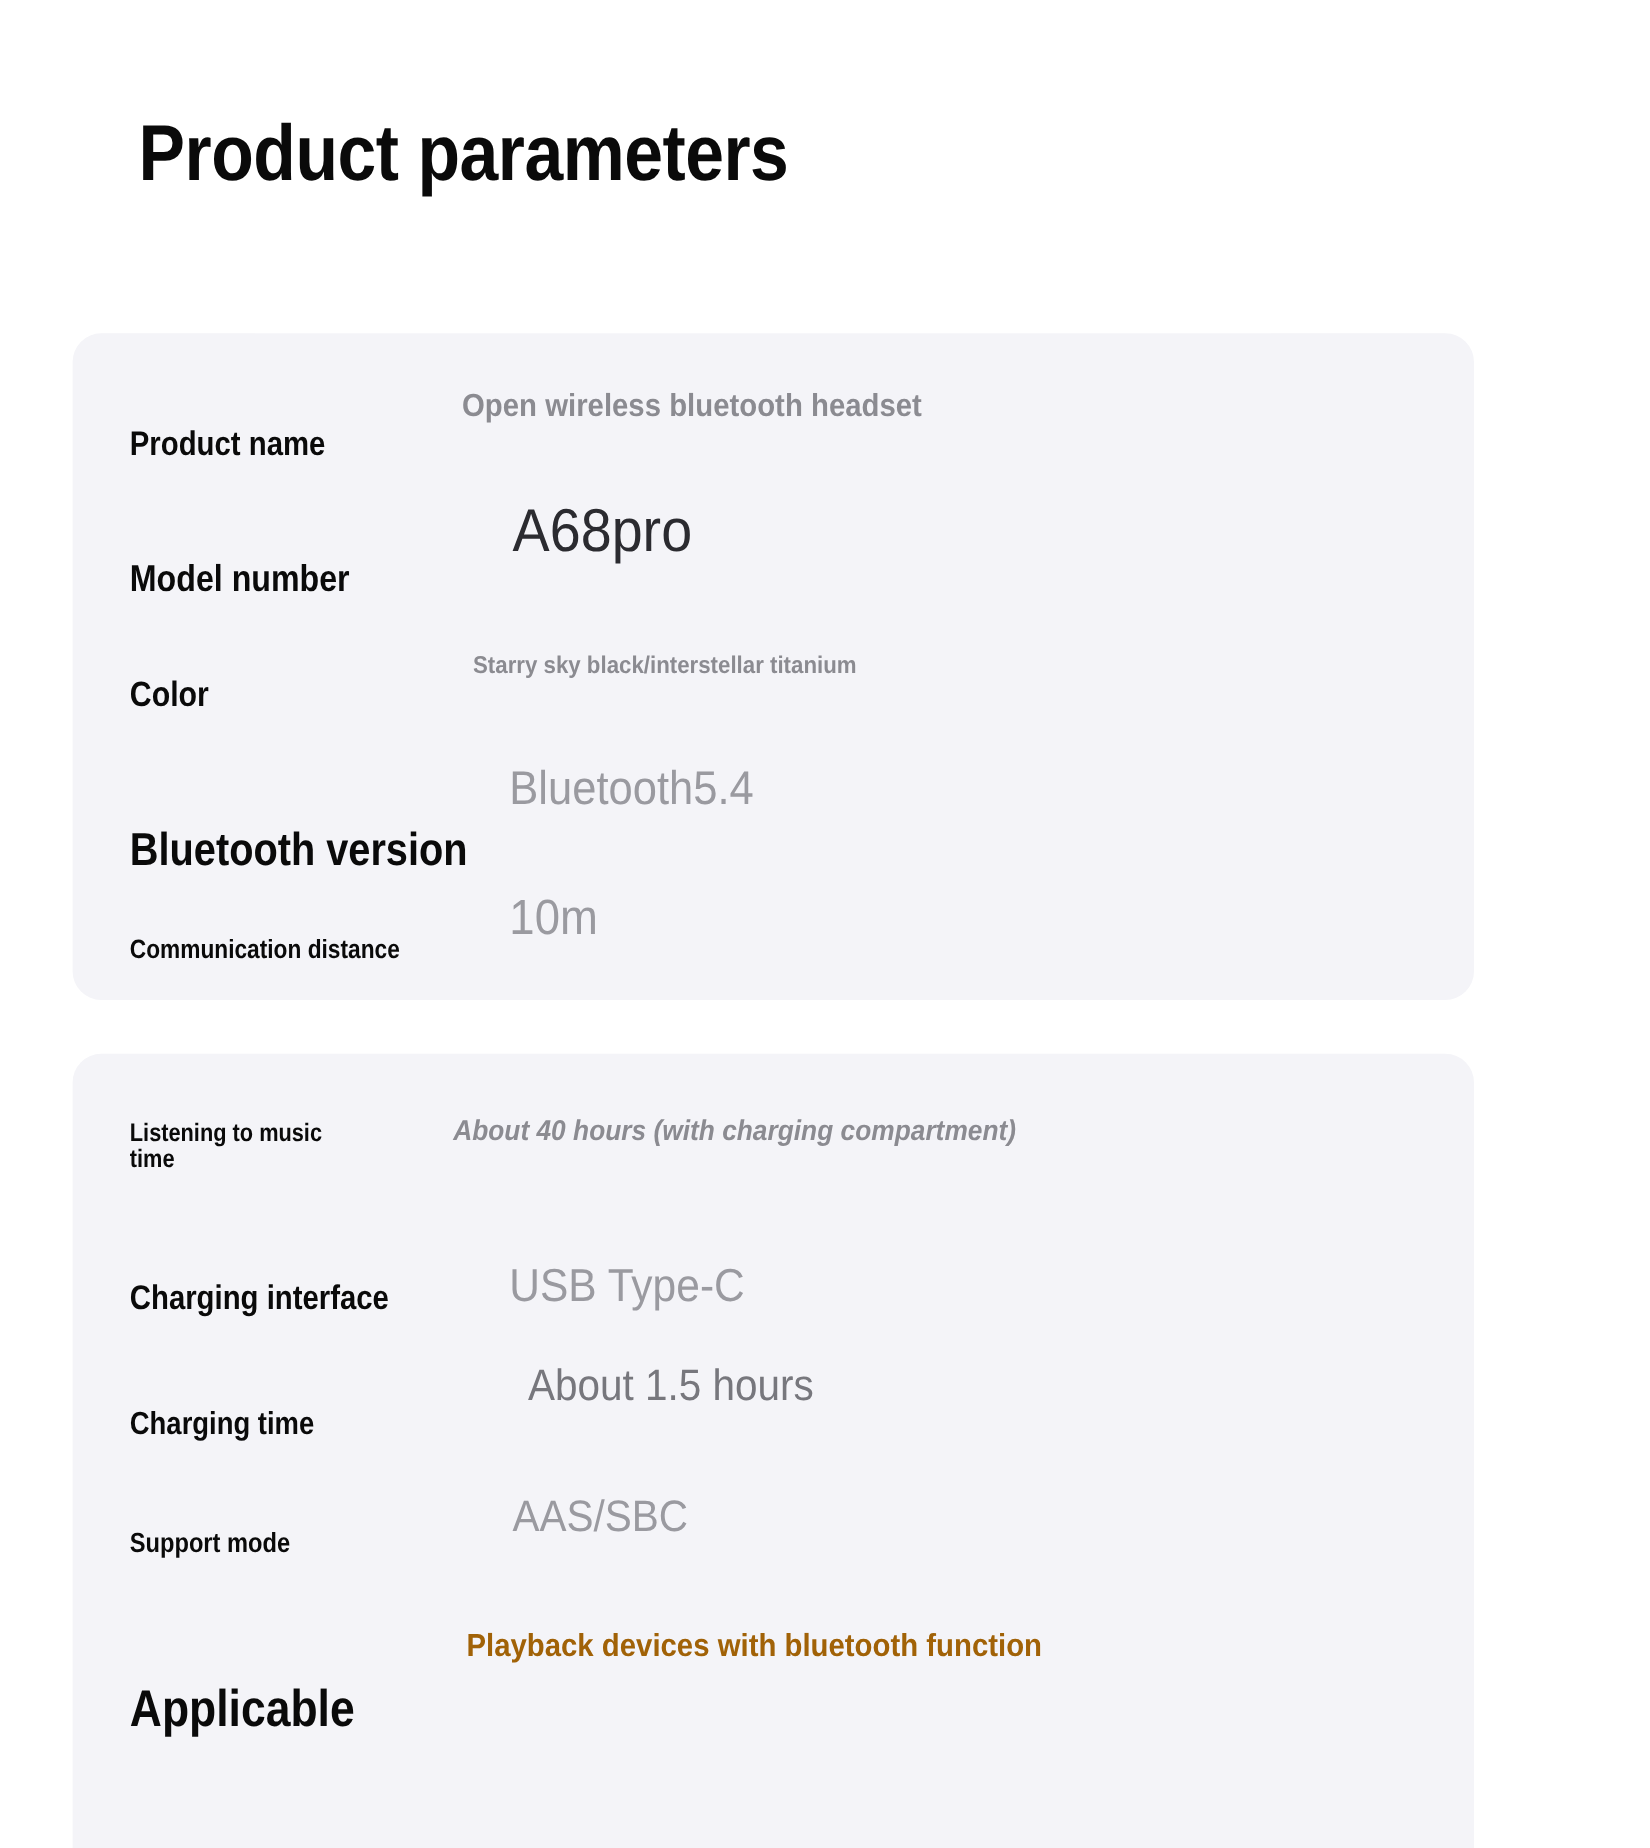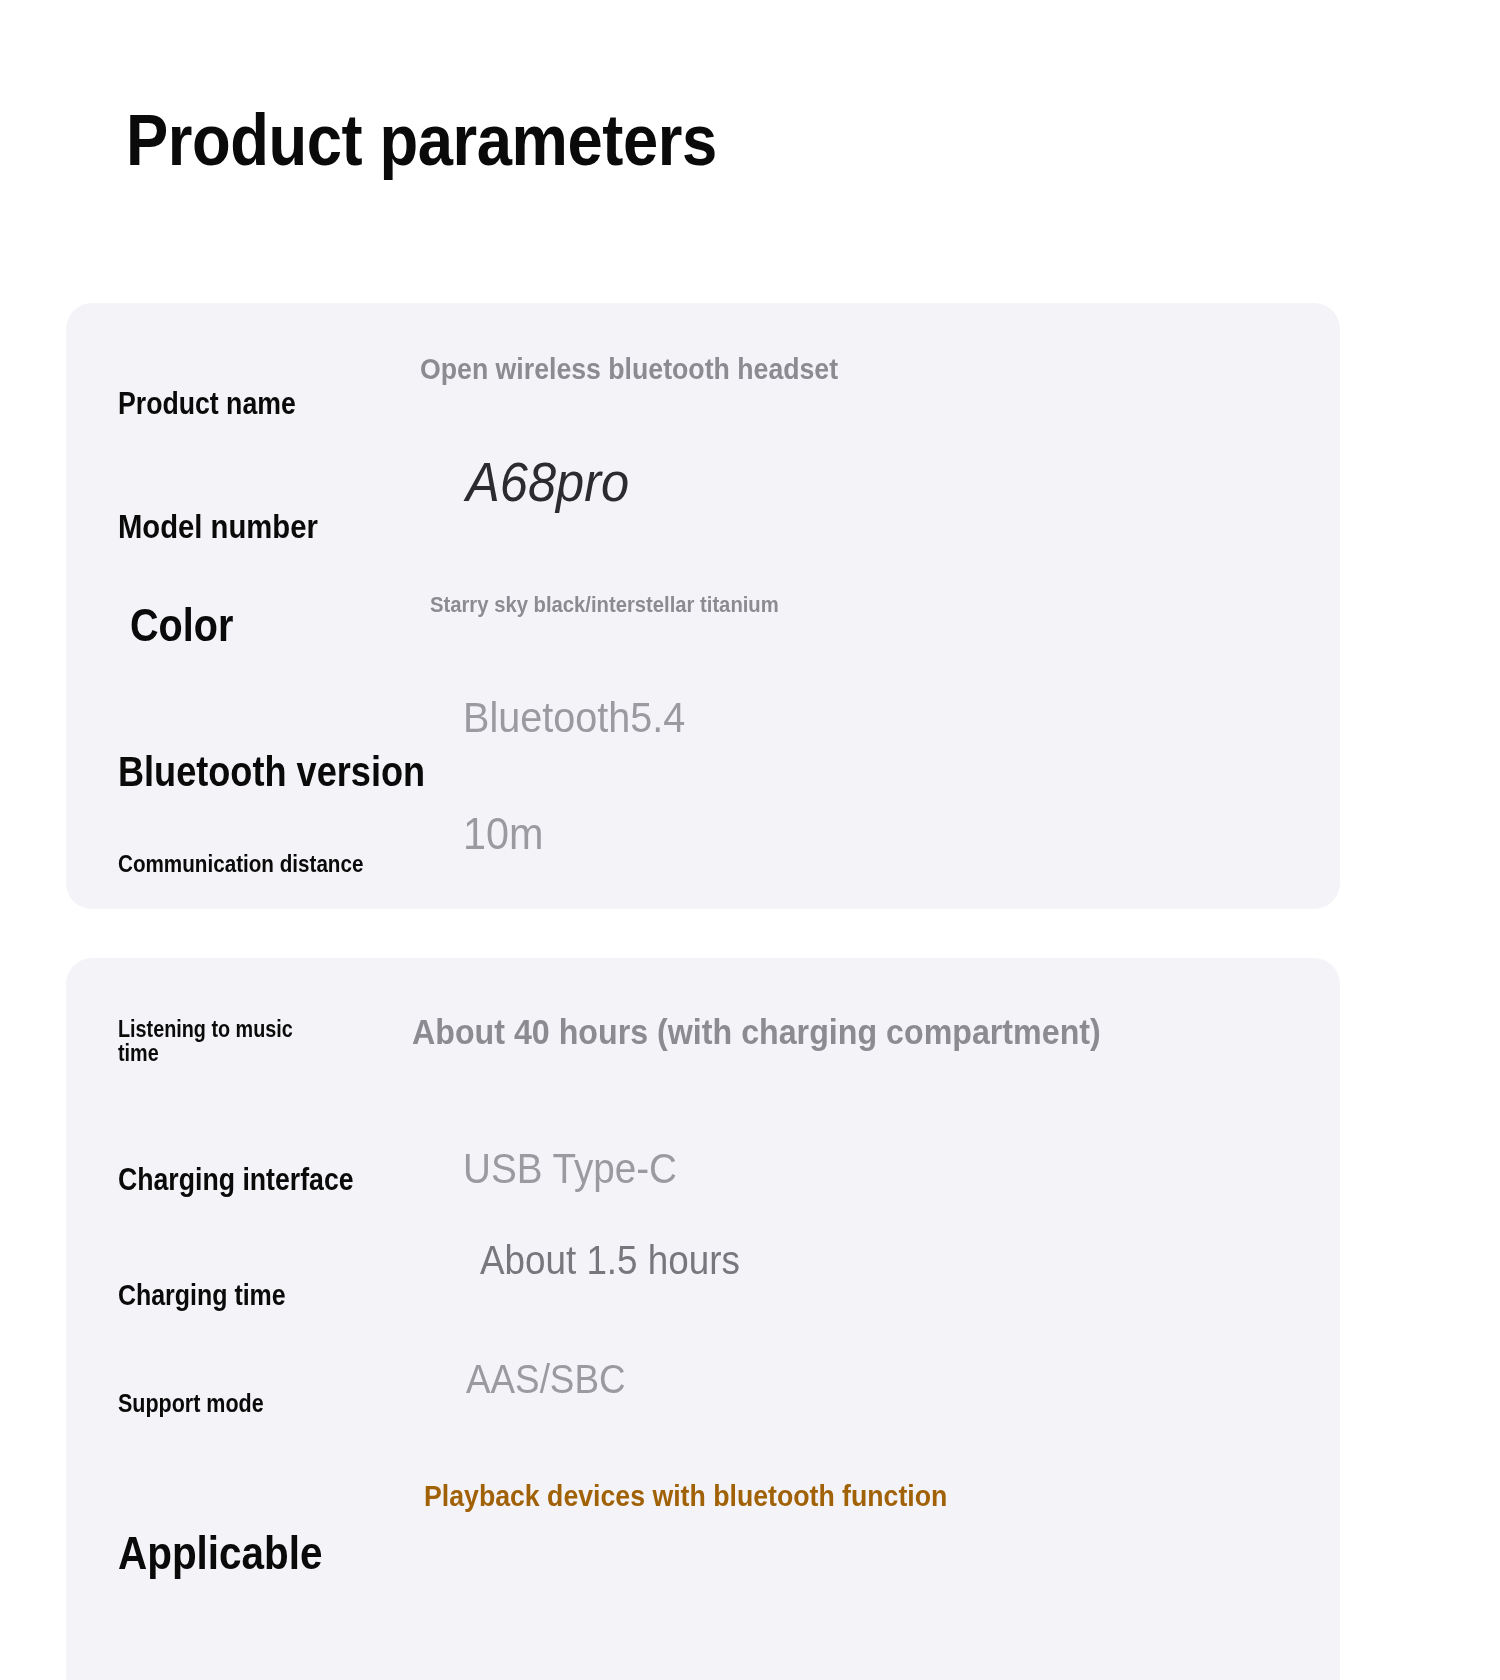--- a/index.html
+++ b/index.html
@@ -91,34 +91,34 @@
     display: inline-block;
     transform: scaleX(0.92);
     transform-origin: left bottom;
   }
 
   
   .r1-label { top: 350px; font-size: 31px; }
   .r1-value { left: 420px; top: 353px; font-size: 29px; font-weight: 700; color: #8b8b91; }
 
   .r2-label { top: 468px; font-size: 34px; }
-  .r2-value { left: 466px; top: 450px; font-size: 55px; font-weight: 300; color: #2b2b30; font-style: italic; }
-
-  .r3-label { top: 544px; font-size: 46px; margin-left: 12px; }
+  .r2-value { left: 466px; top: 450px; font-size: 55px; font-weight: 300; color: #2b2b30; }
+
+  .r3-label { top: 576px; font-size: 32px; }
   .r3-value { left: 430px; top: 592px; font-size: 22px; font-weight: 700; color: #8b8b91; }
 
   .r4-label { top: 700px; font-size: 42px; }
   .r4-value { left: 463px; top: 693px; font-size: 43px; font-weight: 300; color: #9a9aa0; }
 
   .r5-label { top: 822px; font-size: 24px; }
   .r5-value { left: 463px; top: 808px; font-size: 45px; font-weight: 300; color: #9a9aa0; }
 
   
   .r6-label { top: 992px; font-size: 23px; line-height: 1.07; width: 300px; }
-  .r6-value { left: 412px; top: 1012px; font-size: 35px; font-weight: 700; color: #8b8b91; }
+  .r6-value { left: 412px; top: 1012px; font-size: 26px; font-weight: 700; color: #8b8b91; font-style: italic; }
 
   .r7-label { top: 1126px; font-size: 31px; }
   .r7-value { left: 463px; top: 1145px; font-size: 42px; font-weight: 300; color: #9a9aa0; }
 
   .r8-label { top: 1246px; font-size: 29px; }
   .r8-value { left: 480px; top: 1238px; font-size: 40px; font-weight: 500; color: #77777d; }
 
   .r9-label { top: 1360px; font-size: 25px; }
   .r9-value { left: 466px; top: 1357px; font-size: 40px; font-weight: 300; color: #9a9aa0; }
 

